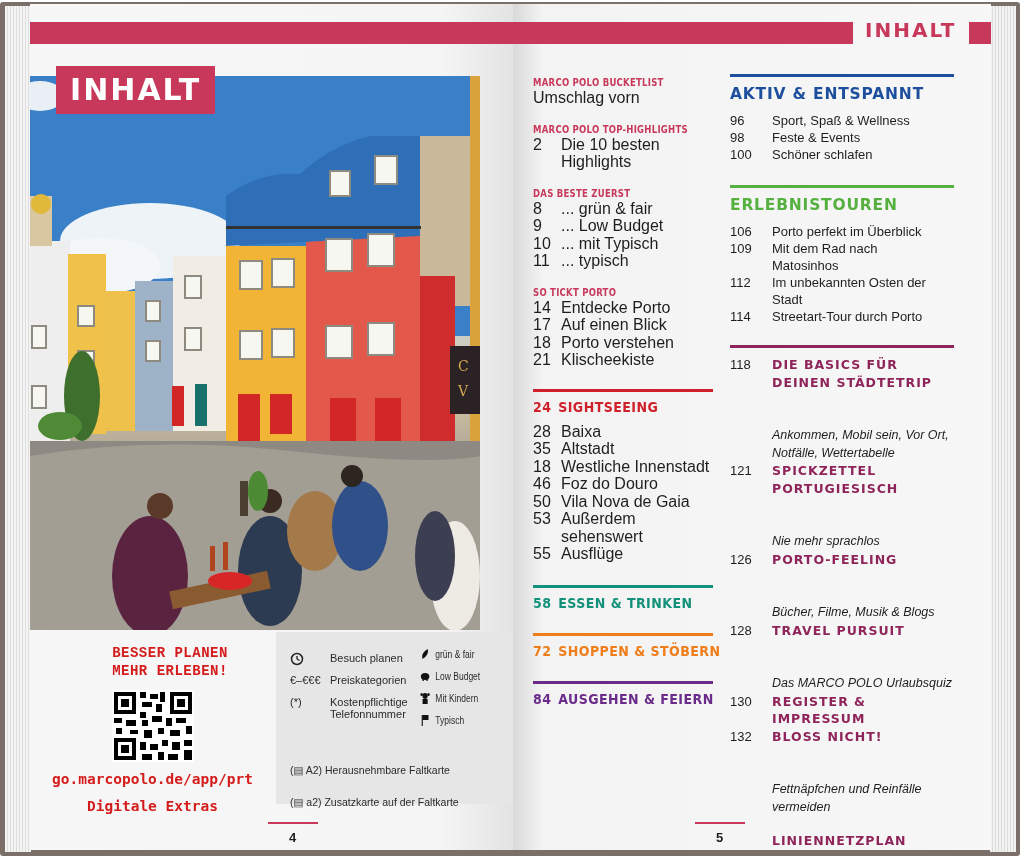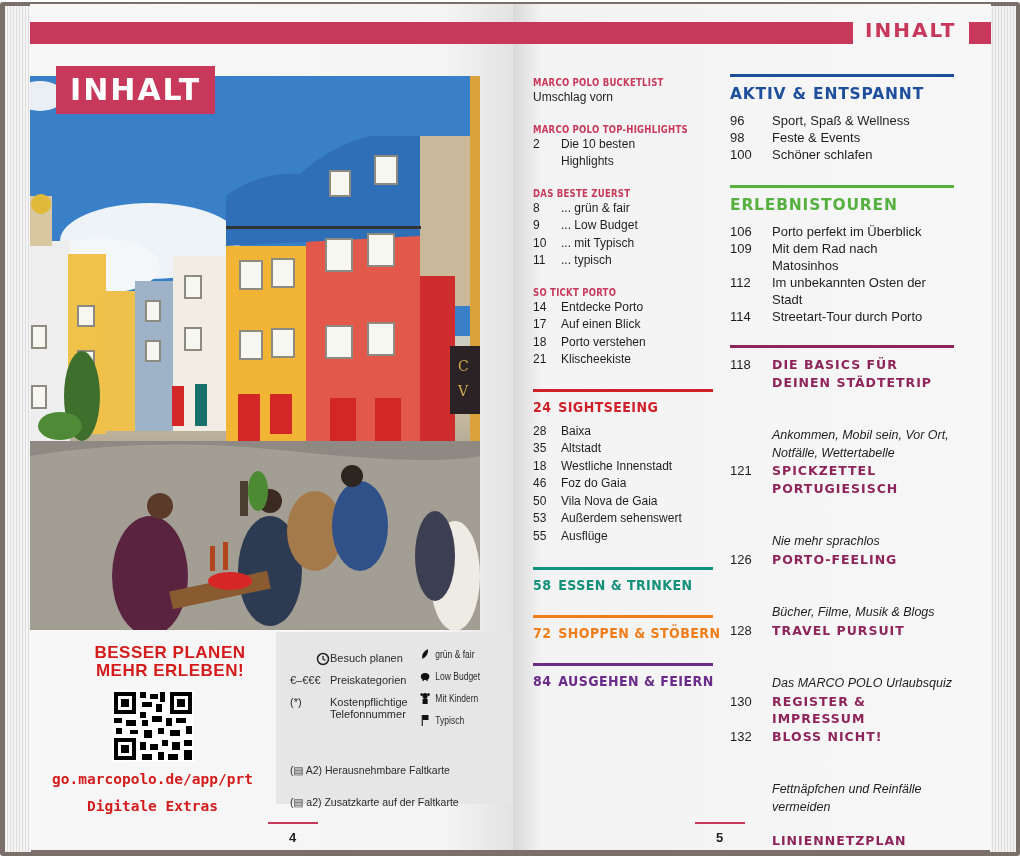--- a/index.html
+++ b/index.html
@@ -27,41 +27,41 @@
 
   
   .photo { position: absolute; left: 0; top: 72px; width: 450px; height: 554px; overflow: hidden;
     background: linear-gradient(180deg, #2f79c4 0%, #4b93d6 20%, #b8d3ee 36%, #d8c9a8 55%, #9c958b 75%, #7c746b 100%); }
   .photo svg { position: absolute; left: 0; top: 0; }
   .inhalt-badge { position: absolute; left: 26px; top: 62px; padding: 4px 14px; height: 48px; background: #c8385a;
     color: #ffffff; font-family: "DejaVu Sans", sans-serif; font-weight: bold; font-size: 30px; letter-spacing: 2px; line-height: 40px; }
 
   
   .promo { position: absolute; left: 0; top: 640px; width: 245px; text-align: center; }
-  .promo-head { font-family: Liberation Sans, sans-serif; font-weight: bold; font-size: 17px; line-height: 18px; color: #d41c1c; letter-spacing: 0.5px; padding-left: 35px; }
+  .promo-head { font-family: Liberation Mono, monospace; font-weight: bold; font-size: 14px; line-height: 18px; color: #d41c1c; letter-spacing: 0.5px; padding-left: 35px; }
   .qr { margin: 10px auto 0; width: 82px; height: 72px; }
   .promo-sub { margin-top: 8px; font-family: "DejaVu Sans Mono", monospace; font-weight: bold; font-size: 14.5px; line-height: 19px; color: #d41c1c; }
 
   .legend-box { position: absolute; left: 246px; top: 628px; width: 237px; height: 172px; background: #e6e6e6; }
   .legend-row { position: absolute; font-size: 11px; color: #2a2a2a; display: flex; align-items: flex-start; }
   .legend-row .sym { width: 40px; flex: none; font-size: 11px; }
   .legend-row .txt { line-height: 12px; }
   .legend-icon-row { position: absolute; left: 144px; font-size: 10px; color: #2a2a2a; display: flex; align-items: center; gap: 6px; transform: scaleX(0.85); transform-origin: left center; }
   .legend-icon-row .ico { width: 12px; height: 12px; display: inline-block; }
   .map-note { position: absolute; left: 14px; font-size: 10.5px; color: #2a2a2a; }
 
   .folio-line { position: absolute; top: 818px; height: 2px; width: 50px; background: #c8385a; }
   .folio { position: absolute; top: 826px; font-size: 13px; font-weight: bold; color: #1e1e1e; }
 
   
   .col-a { position: absolute; left: 20px; top: 72px; width: 180px; }
   .col-b { position: absolute; left: 217px; top: 70px; width: 224px; }
 
   .small-head { font-family: "DejaVu Sans Condensed", "DejaVu Sans", sans-serif; font-weight: bold; font-size: 11px; color: #c8385a; letter-spacing: 0.3px; transform: scaleX(0.86); transform-origin: left; white-space: nowrap; }
-  .small-line { font-size: 12px; line-height: 17.5px; color: #1e1e1e; display: flex; }
+  .small-line { font-size: 16px; line-height: 17.5px; color: #1e1e1e; display: flex; }
   .small-line .pg { width: 28px; flex: none; }
   .small-line .lbl { flex: 1; }
   .grp { margin-bottom: 16px; }
 
   .rule { height: 3px; margin-bottom: 7px; }
   .chap-head { display: flex; align-items: baseline; font-family: "DejaVu Sans", sans-serif; font-weight: bold; font-size: 14px; letter-spacing: 0.5px; transform: scaleX(0.9); transform-origin: left; white-space: nowrap; }
   .chap-head .num { width: 28px; flex: none; }
   .chap-block { margin-bottom: 16px; }
 
   .big-head { font-family: "DejaVu Sans", sans-serif; font-weight: bold; font-size: 15.5px; letter-spacing: 0.8px; margin-bottom: 9px; white-space: nowrap; }
@@ -220,21 +220,21 @@
             <rect x="56" y="64" width="10" height="6"></rect>
             <rect x="72" y="60" width="8" height="10"></rect>
         </g>
       </svg>
     </div>
     <div class="promo-sub">go.marcopolo.de/app/prt</div>
     <div class="promo-sub">Digitale Extras</div>
   </div>
 
   <div class="legend-box">
-    <div class="legend-row" style="left:14px; top:20px;text-align:right;">
+    <div class="legend-row" style="left:14px; top:20px;">
       <span class="sym">
         <svg width="14" height="14" viewBox="0 0 14 14">
             <circle cx="7" cy="7" r="5.5" fill="none" stroke="#222" stroke-width="1.5"></circle>
             <path d="M7 4 L7 7 L9.5 8.5" stroke="#222" stroke-width="1.3" fill="none"></path>
           </svg>
       </span>
       <span class="txt">Besuch planen</span>
     </div>
     <div class="legend-row" style="left:14px; top:42px;">
       <span class="sym">€–€€€</span>
@@ -359,21 +359,21 @@
       <div class="small-line">
           <span class="pg">35</span>
           <span class="lbl">Altstadt</span>
         </div>
       <div class="small-line">
           <span class="pg">18</span>
           <span class="lbl">Westliche Innenstadt</span>
         </div>
       <div class="small-line">
           <span class="pg">46</span>
-          <span class="lbl">Foz do Gaia</span>
+          <span class="lbl">Foz do Douro</span>
         </div>
       <div class="small-line">
           <span class="pg">50</span>
           <span class="lbl">Vila Nova de Gaia</span>
         </div>
       <div class="small-line">
           <span class="pg">53</span>
           <span class="lbl">Außerdem sehenswert</span>
         </div>
       <div class="small-line">

